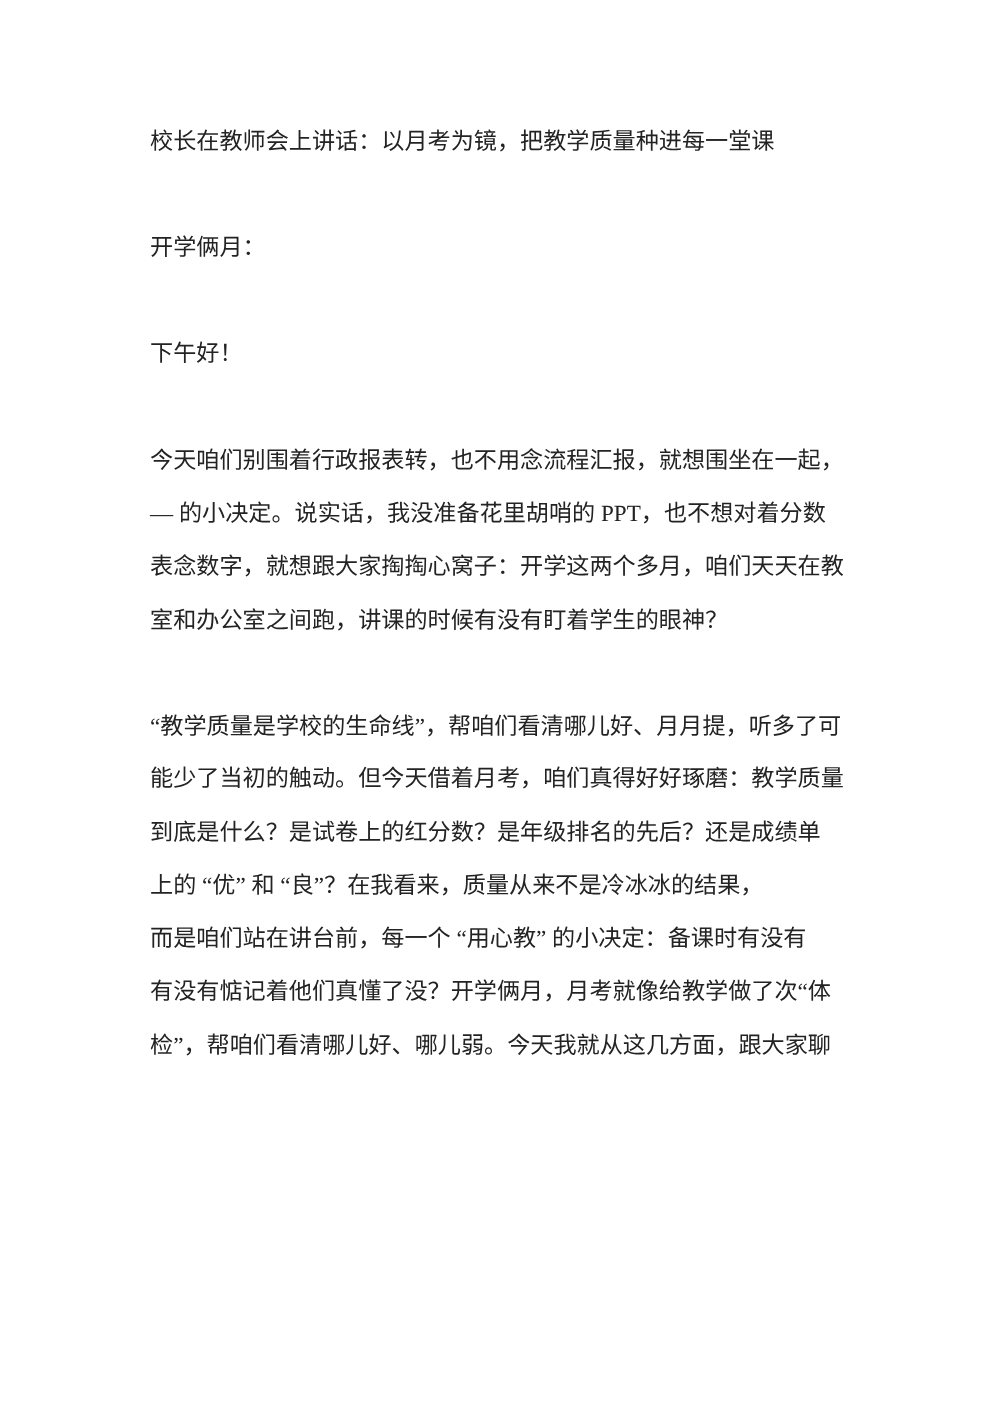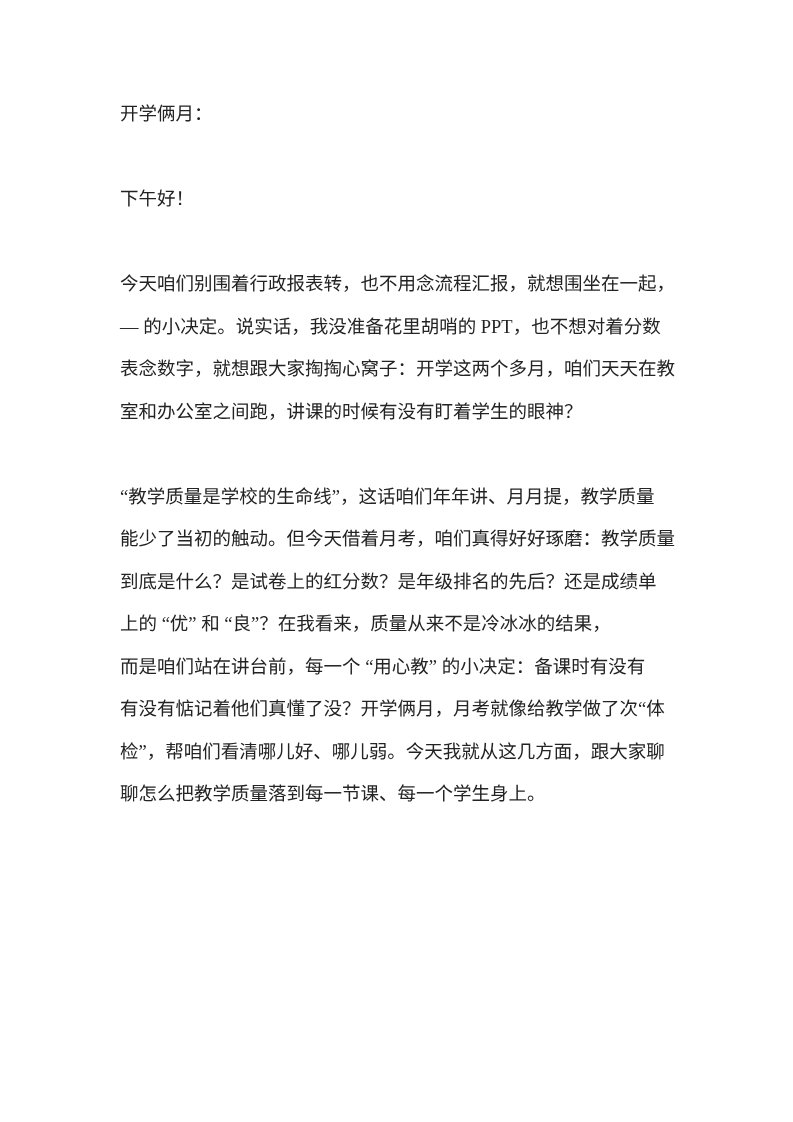--- a/index.html
+++ b/index.html
@@ -34,36 +34,36 @@
     margin: 0 0 42.5px 0;
   }
   .text-line {
     white-space: pre;
   }
 </style>
 </head>
 <body>
 
 <div class="page">
+  <p class="doc-title">校长在教师会上讲话：以月考为镜，把教学质量种进每一堂课</p>
 
   <p class="doc-line">开学俩月：</p>
 
   <p class="doc-line">下午好！</p>
 
   <div>
       <div class="paragraph">
         <div class="text-line">今天咱们别围着行政报表转，也不用念流程汇报，就想围坐在一起，</div>
         <div class="text-line">— 的小决定。说实话，我没准备花里胡哨的 PPT，也不想对着分数</div>
         <div class="text-line">表念数字，就想跟大家掏掏心窝子：开学这两个多月，咱们天天在教</div>
         <div class="text-line">室和办公室之间跑，讲课的时候有没有盯着学生的眼神？</div>
       </div>
       <div class="paragraph">
-        <div class="text-line">“教学质量是学校的生命线”，这话咱们年年讲、月月提，教学质量</div>
+        <div class="text-line">“教学质量是学校的生命线”，帮咱们看清哪儿好、月月提，听多了可</div>
         <div class="text-line">能少了当初的触动。但今天借着月考，咱们真得好好琢磨：教学质量</div>
         <div class="text-line">到底是什么？是试卷上的红分数？是年级排名的先后？还是成绩单</div>
         <div class="text-line">上的 “优” 和 “良”？在我看来，质量从来不是冷冰冰的结果，</div>
         <div class="text-line">而是咱们站在讲台前，每一个 “用心教” 的小决定：备课时有没有</div>
         <div class="text-line">有没有惦记着他们真懂了没？开学俩月，月考就像给教学做了次“体</div>
         <div class="text-line">检”，帮咱们看清哪儿好、哪儿弱。今天我就从这几方面，跟大家聊</div>
-        <div class="text-line">聊怎么把教学质量落到每一节课、每一个学生身上。</div>
       </div>
     </div>
 </div>
 
 </body></html>

